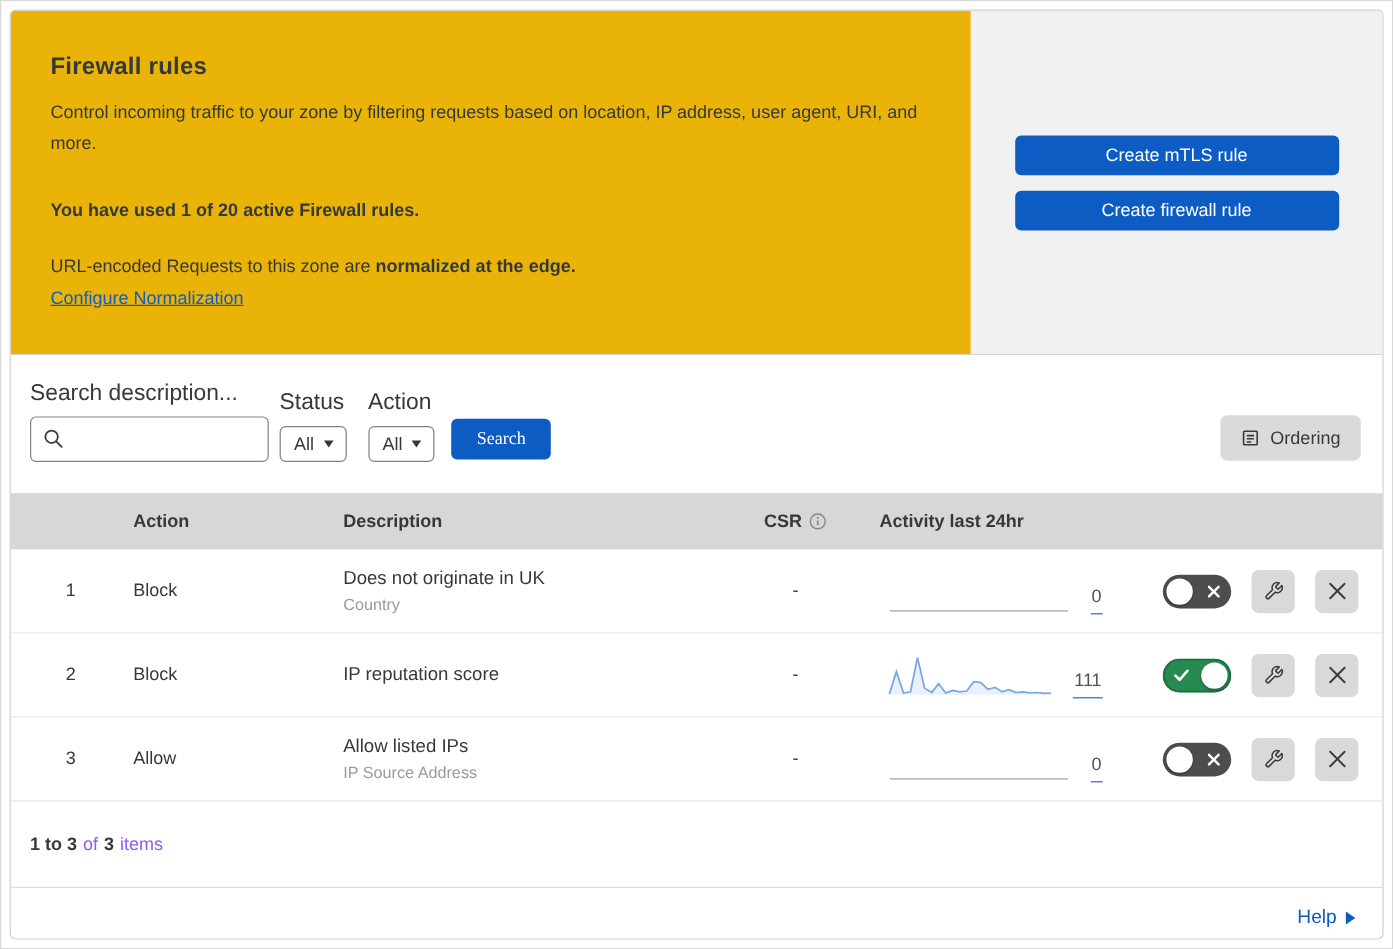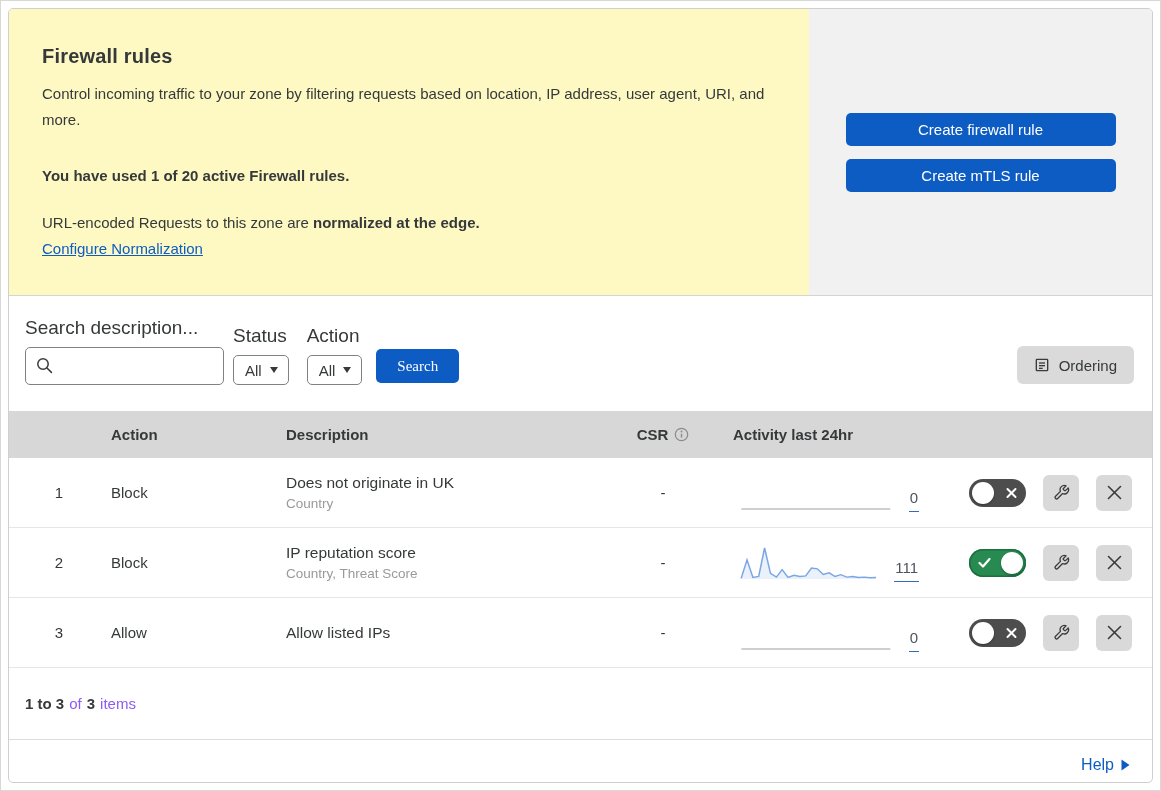--- a/index.html
+++ b/index.html
@@ -12,21 +12,21 @@
     --muted:#9a9a9a;
   }
   *{box-sizing:border-box;margin:0;padding:0;}
   html,body{width:1161px;height:791px;background:#fff;}
   body{font-family:"Liberation Sans","DejaVu Sans",sans-serif;color:var(--text);}
   .frame{width:1161px;height:791px;border:1px solid #d8d8d8;padding:7px;}
   .card{border:1px solid #cfcfcf;border-radius:5px;overflow:hidden;background:#fff;height:100%;display:flex;flex-direction:column;}
 
   
   .panel-top{display:flex;border-bottom:1px solid #d4d4d4;height:287px;flex:none;}
-  .panel-left{flex:1;padding:36px 30px 0 33px;background:#fef9c3;}
+  .panel-left{flex:1;padding:36px 30px 0 33px;background:#eab308;}
   .panel-title{font-size:20px;font-weight:700;letter-spacing:.2px;}
   .panel-desc{font-size:15px;line-height:1.75;margin-top:13px;max-width:748px;color:var(--text);}
   .panel-usage{font-size:15px;font-weight:700;margin-top:33px;}
   .panel-norm{font-size:15px;margin-top:30px;}
   .panel-norm b{font-weight:700;}
   .panel-link{display:inline-block;margin-top:9px;font-size:15px;color:var(--accent);text-decoration:underline;cursor:pointer;}
   .panel-right{width:343px;flex:none;background:#f1f1f1;display:flex;flex-direction:column;align-items:center;justify-content:center;gap:13px;}
   .btn-primary{width:270px;height:33px;background:var(--accent);color:#fff;border:none;border-radius:5px;font-size:15px;font-family:inherit;cursor:pointer;}
 
   
@@ -89,22 +89,22 @@
 
     <div class="panel-top">
       <div class="panel-left">
         <div class="panel-title">Firewall rules</div>
         <div class="panel-desc">Control incoming traffic to your zone by filtering requests based on location, IP address, user agent, URI, and more.</div>
         <div class="panel-usage">You have used 1 of 20 active Firewall rules.</div>
         <div class="panel-norm"><span>URL-encoded Requests to this zone are</span> <b>normalized at the edge.</b></div>
         <a class="panel-link">Configure Normalization</a>
       </div>
       <div class="panel-right">
+        <button class="btn-primary">Create mTLS rule</button>
         <button class="btn-primary">Create firewall rule</button>
-        <button class="btn-primary">Create mTLS rule</button>
       </div>
     </div>
 
     <div class="filter-bar">
       <div class="fgroup">
         <span class="flabel">Search description...</span>
         <div class="search-box">
           <span class="mag">
             <svg width="17" height="17" viewBox="0 0 17 17">
                 <circle cx="7" cy="7" r="5.2" fill="none" stroke="#3a3a3a" stroke-width="1.5"></circle>
@@ -200,21 +200,20 @@
         </span>
       </button>
     </div>
   </div>
 
   <div class="tgrid trow">
     <div class="c-index">2</div>
     <div class="c-action">Block</div>
     <div class="c-desc">
       <div class="dt">IP reputation score</div>
-      <div class="ds">Country, Threat Score</div>
     </div>
     <div class="c-csr">-</div>
     <div class="c-activity">
       <svg class="spark" width="130" height="38" viewBox="0 0 130 38" preserveAspectRatio="none">
               <polygon points="2,35 2.0,34.4 7.5,15.8 13.0,33.5 18.4,32.5 23.9,4.0 29.4,29.4 34.9,33.1 40.3,25.7 45.8,33.5 51.3,31.3 56.8,32.5 62.3,31.9 67.7,24.1 73.2,24.8 78.7,30.4 84.2,28.8 89.7,32.5 95.1,30.7 100.6,33.1 106.1,32.5 111.6,33.5 117.0,33.1 122.5,33.8 128.0,33.5 128,35" fill="#eaf1fb"></polygon>
               <polyline points="2.0,34.4 7.5,15.8 13.0,33.5 18.4,32.5 23.9,4.0 29.4,29.4 34.9,33.1 40.3,25.7 45.8,33.5 51.3,31.3 56.8,32.5 62.3,31.9 67.7,24.1 73.2,24.8 78.7,30.4 84.2,28.8 89.7,32.5 95.1,30.7 100.6,33.1 106.1,32.5 111.6,33.5 117.0,33.1 122.5,33.8 128.0,33.5" fill="none" stroke="#7ba6e4" stroke-width="1.4"></polyline>
             </svg>
       <a class="count">111</a>
     </div>
     <div class="c-controls">
@@ -241,20 +240,21 @@
         </span>
       </button>
     </div>
   </div>
 
   <div class="tgrid trow">
     <div class="c-index">3</div>
     <div class="c-action">Allow</div>
     <div class="c-desc">
       <div class="dt">Allow listed IPs</div>
+      <div class="ds">IP Source Address</div>
     </div>
     <div class="c-csr">-</div>
     <div class="c-activity">
       <svg class="spark" width="130" height="38" viewBox="0 0 130 38" preserveAspectRatio="none">
               <line x1="2" y1="35" x2="128" y2="35" stroke="#bfbfbf" stroke-width="1.4"></line>
             </svg>
       <a class="count">0</a>
     </div>
     <div class="c-controls">
       <span class="toggle off">

